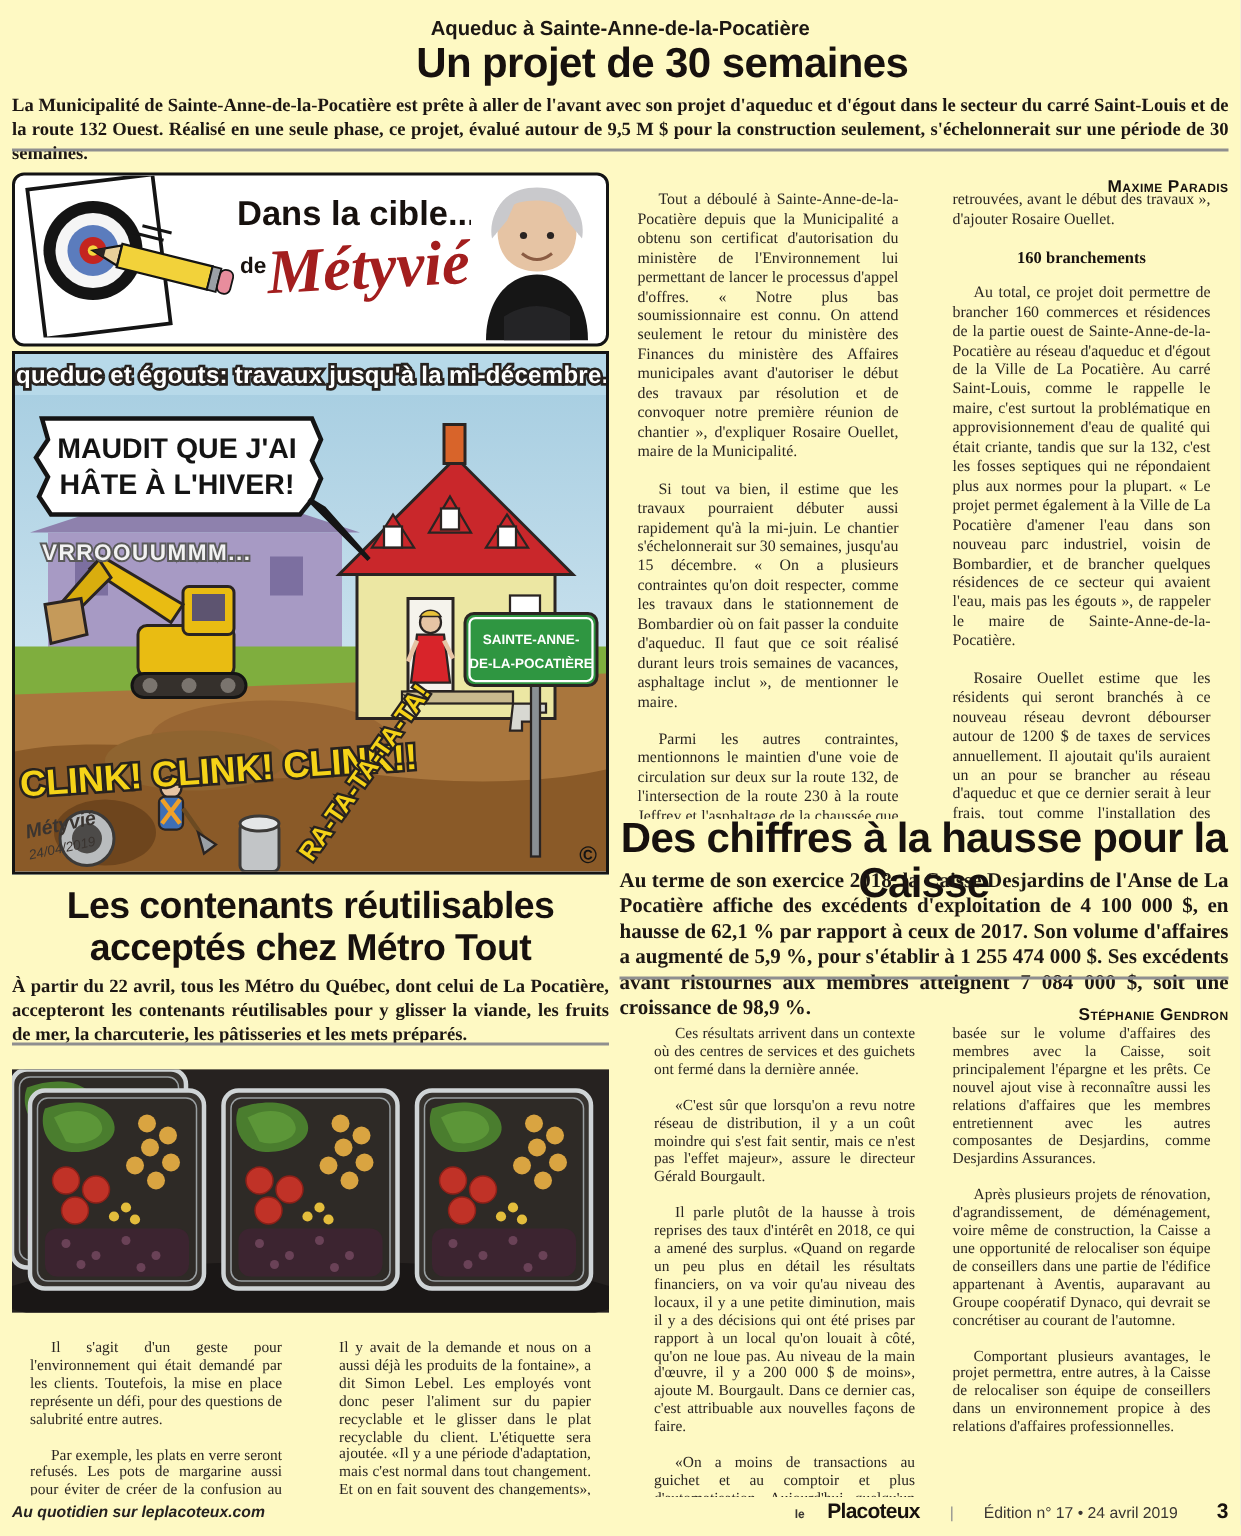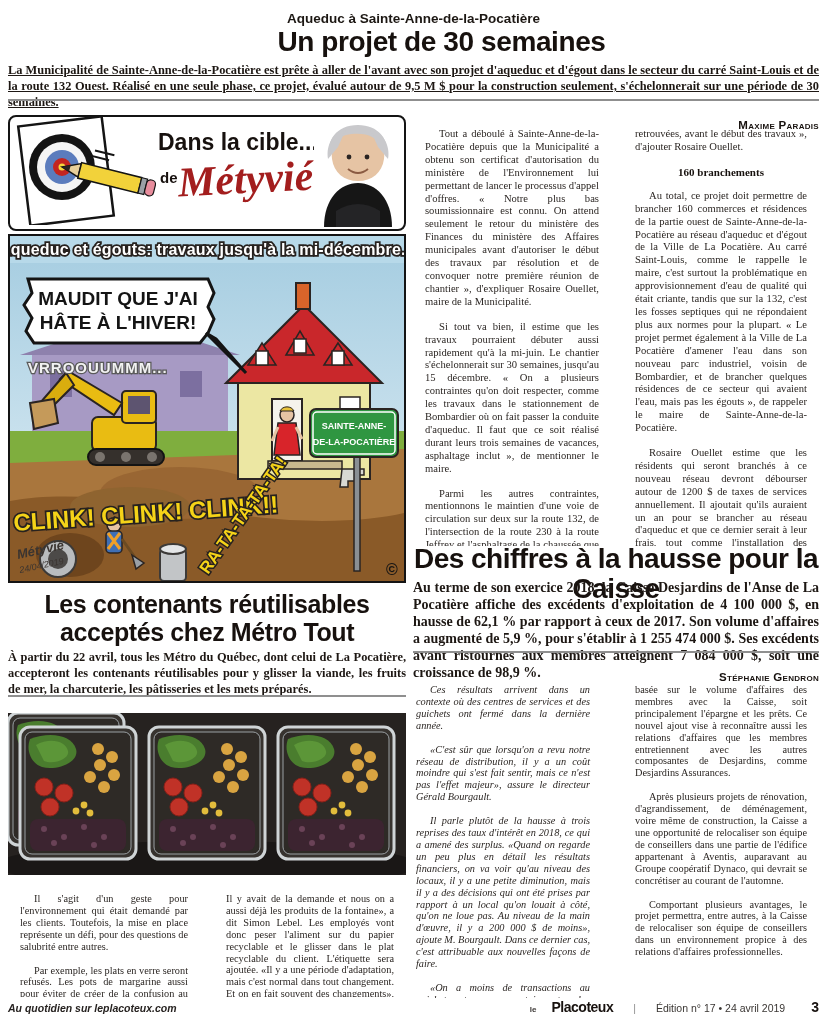--- a/index.html
+++ b/index.html
@@ -1,24 +1,24 @@
 <!DOCTYPE html>
 <html><head>
 <meta charset="utf-8">
 <style>
   html,body{margin:0;padding:0;background:#e9e9e9;}
-  .page{position:relative;width:827px;height:1024px;background:#ffffff;margin:0 auto;
+  .page{position:relative;width:827px;height:1024px;background:#fef9c3;margin:0 auto;
         font-family:"Liberation Serif",serif;color:#2a2624;overflow:hidden;}
   
   .kicker{position:absolute;top:11px;left:0;width:100%;text-align:center;
           font:bold 13.5px "Liberation Sans",sans-serif;color:#1c1713;}
   .headline-main{position:absolute;top:27px;left:0;width:100%;text-align:center;
           font:bold 28px/30px "Liberation Sans",sans-serif;letter-spacing:-0.4px;color:#17110e;padding-left:28px;}
   .lede{font:bold 12.4px/16px "Liberation Serif",serif;color:#1d1713;text-align:justify;}
-  .lede-main{position:absolute;top:62px;left:8px;width:811px;text-decoration:underline;}
+  .lede-main{position:absolute;top:62px;left:8px;width:811px;}
   .byline-row{border-top:2px solid #8f8f8f;text-align:right;
           font:bold 11.5px "Liberation Sans",sans-serif;font-variant:small-caps;
           letter-spacing:.3px;color:#17110e;padding-top:18px;}
   .byline-main{position:absolute;top:99px;left:8px;width:811px;}
   
   .col{position:absolute;overflow:hidden;text-align:justify;color:#2b2623;}
   .col p{margin:12px;text-indent:14px;}
   .col p.noind{text-indent:0;}
   .aq-col{font-size:10.6px;line-height:12.9px;}
   .sm-col{font-size:10.3px;line-height:11.9px;}
@@ -277,21 +277,21 @@
     <p>Par exemple, les plats en verre seront refusés. Les pots de margarine aussi pour éviter de créer de la confusion au niveau des codes barre. Le commis pourrait aussi refuser un contenant souillé. «Nous sommes très contents de pouvoir offrir cela à nos clients.</p>
   </div>
   <div class="col sm-col" style="left:214px;top:881px;width:192px;height:116px;">
     <p class="noind">Il y avait de la demande et nous on a aussi déjà les produits de la fontaine», a dit Simon Lebel. Les employés vont donc peser l'aliment sur du papier recyclable et le glisser dans le plat recyclable du client. L'étiquette sera ajoutée. «Il y a une période d'adaptation, mais c'est normal dans tout changement. Et on en fait souvent des changements», a conclu Simon Lebel.</p>
   </div>
 
   <div class="headline-caisse">Des chiffres à la hausse pour la Caisse</div>
   <div class="lede lede-caisse">Au terme de son exercice 2018, la Caisse Desjardins de l'Anse de La Pocatière affiche des excédents d'exploitation de 4 100 000 $, en hausse de 62,1 % par rapport à ceux de 2017. Son volume d'affaires a augmenté de 5,9 %, pour s'établir à 1 255 474 000 $. Ses excédents avant ristournes aux membres atteignent 7 084 000 $, soit une croissance de 98,9 %.</div>
   <div class="byline-row byline-caisse">Stéphanie Gendron</div>
 
-  <div class="col sm-col" style="left:404px;top:672px;width:198px;height:326px;font-style:italic;">
+  <div class="col sm-col" style="left:424px;top:672px;width:198px;height:326px;">
     <p>Ces résultats arrivent dans un contexte où des centres de services et des guichets ont fermé dans la dernière année.</p>
     <p>«C'est sûr que lorsqu'on a revu notre réseau de distribution, il y a un coût moindre qui s'est fait sentir, mais ce n'est pas l'effet majeur», assure le directeur Gérald Bourgault.</p>
     <p>Il parle plutôt de la hausse à trois reprises des taux d'intérêt en 2018, ce qui a amené des surplus. «Quand on regarde un peu plus en détail les résultats financiers, on va voir qu'au niveau des locaux, il y a une petite diminution, mais il y a des décisions qui ont été prises par rapport à un local qu'on louait à côté, qu'on ne loue pas. Au niveau de la main d'œuvre, il y a 200 000 $ de moins», ajoute M. Bourgault. Dans ce dernier cas, c'est attribuable aux nouvelles façons de faire.</p>
     <p>«On a moins de transactions au guichet et au comptoir et plus d'automatisation. Aujourd'hui quelqu'un peut cotiser à son REER dans son salon. Il faut adapter notre structure organisationnelle».</p>
     <p>Grande nouveauté en 2019, un volet s'ajoute à la ristourne, soit la Ristourne produits. La ristourne traditionnelle était</p>
   </div>
   <div class="col sm-col" style="left:623px;top:672px;width:196px;height:326px;">
     <p class="noind">basée sur le volume d'affaires des membres avec la Caisse, soit principalement l'épargne et les prêts. Ce nouvel ajout vise à reconnaître aussi les relations d'affaires que les membres entretiennent avec les autres composantes de Desjardins, comme Desjardins Assurances.</p>
     <p>Après plusieurs projets de rénovation, d'agrandissement, de déménagement, voire même de construction, la Caisse a une opportunité de relocaliser son équipe de conseillers dans une partie de l'édifice appartenant à Aventis, auparavant au Groupe coopératif Dynaco, qui devrait se concrétiser au courant de l'automne.</p>
     <p>Comportant plusieurs avantages, le projet permettra, entre autres, à la Caisse de relocaliser son équipe de conseillers dans un environnement propice à des relations d'affaires professionnelles.</p>

